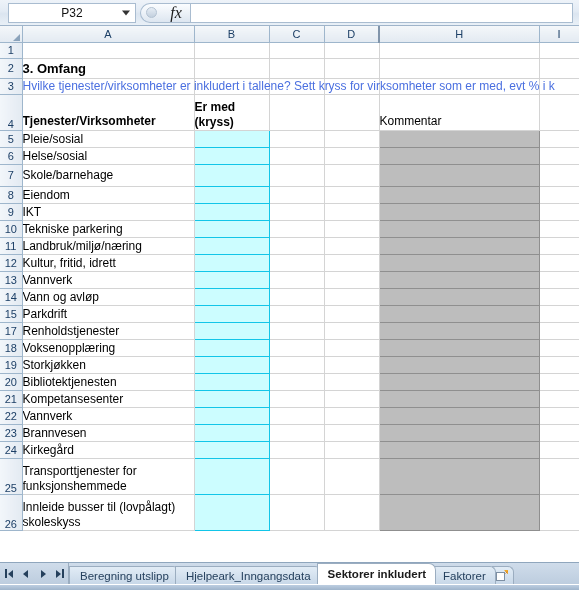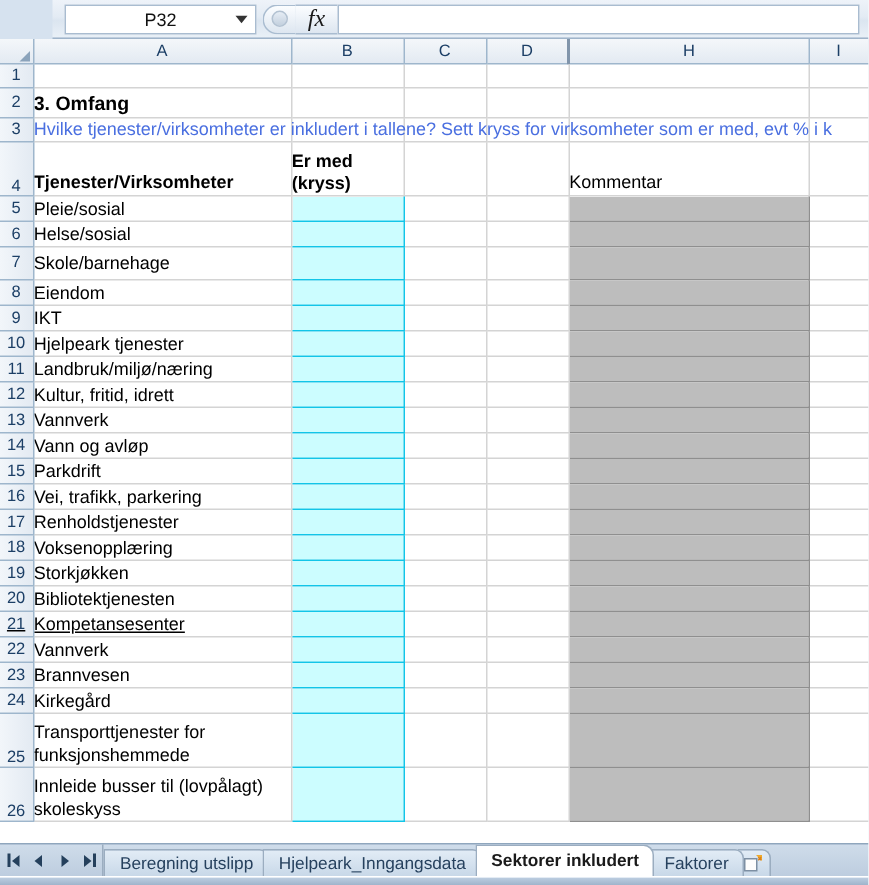--- a/index.html
+++ b/index.html
@@ -21,21 +21,20 @@
 
   
   .formula-strip {
     height: 26px;
     min-height: 26px;
     display: flex;
     align-items: center;
     background: linear-gradient(to bottom, #eef3f9 0%, #e3ebf4 45%, #dbe5f0 55%, #e9f0f7 100%);
     padding: 4px 2px;
     border-bottom: 1px solid #9fb4ca;
-    margin-left: 35px;
   }
   .namebox {
     width: 128px;
     height: 20px;
     margin-left: 6px;
     background: #ffffff;
     border: 1px solid #a9bcd0;
     display: flex;
     align-items: center;
     justify-content: center;
@@ -414,21 +413,21 @@
             <td class="rowhead mid">9</td>
             <td class="cell">IKT</td>
             <td class="cell cyan"></td>
             <td class="cell"></td>
             <td class="cell"></td>
             <td class="cell gray"></td>
             <td class="cell"></td>
           </tr>
           <tr style="height: 17px;">
             <td class="rowhead mid">10</td>
-            <td class="cell">Hjelpeark tjenester</td>
+            <td class="cell">Tekniske parkering</td>
             <td class="cell cyan"></td>
             <td class="cell"></td>
             <td class="cell"></td>
             <td class="cell gray"></td>
             <td class="cell"></td>
           </tr>
           <tr style="height: 17px;">
             <td class="rowhead mid">11</td>
             <td class="cell">Landbruk/miljø/næring</td>
             <td class="cell cyan"></td>
@@ -467,29 +466,20 @@
           <tr style="height: 17px;">
             <td class="rowhead mid">15</td>
             <td class="cell">Parkdrift</td>
             <td class="cell cyan"></td>
             <td class="cell"></td>
             <td class="cell"></td>
             <td class="cell gray"></td>
             <td class="cell"></td>
           </tr>
           <tr style="height: 17px;">
-            <td class="rowhead mid">16</td>
-            <td class="cell">Vei, trafikk, parkering</td>
-            <td class="cell cyan"></td>
-            <td class="cell"></td>
-            <td class="cell"></td>
-            <td class="cell gray"></td>
-            <td class="cell"></td>
-          </tr>
-          <tr style="height: 17px;">
             <td class="rowhead mid">17</td>
             <td class="cell">Renholdstjenester</td>
             <td class="cell cyan"></td>
             <td class="cell"></td>
             <td class="cell"></td>
             <td class="cell gray"></td>
             <td class="cell"></td>
           </tr>
           <tr style="height: 17px;">
             <td class="rowhead mid">18</td>
@@ -511,21 +501,21 @@
           </tr>
           <tr style="height: 17px;">
             <td class="rowhead mid">20</td>
             <td class="cell">Bibliotektjenesten</td>
             <td class="cell cyan"></td>
             <td class="cell"></td>
             <td class="cell"></td>
             <td class="cell gray"></td>
             <td class="cell"></td>
           </tr>
-          <tr style="height: 17px; text-decoration: underline;">
+          <tr style="height: 17px;">
             <td class="rowhead mid">21</td>
             <td class="cell">Kompetansesenter</td>
             <td class="cell cyan"></td>
             <td class="cell"></td>
             <td class="cell"></td>
             <td class="cell gray"></td>
             <td class="cell"></td>
           </tr>
           <tr style="height: 17px;">
             <td class="rowhead mid">22</td>

